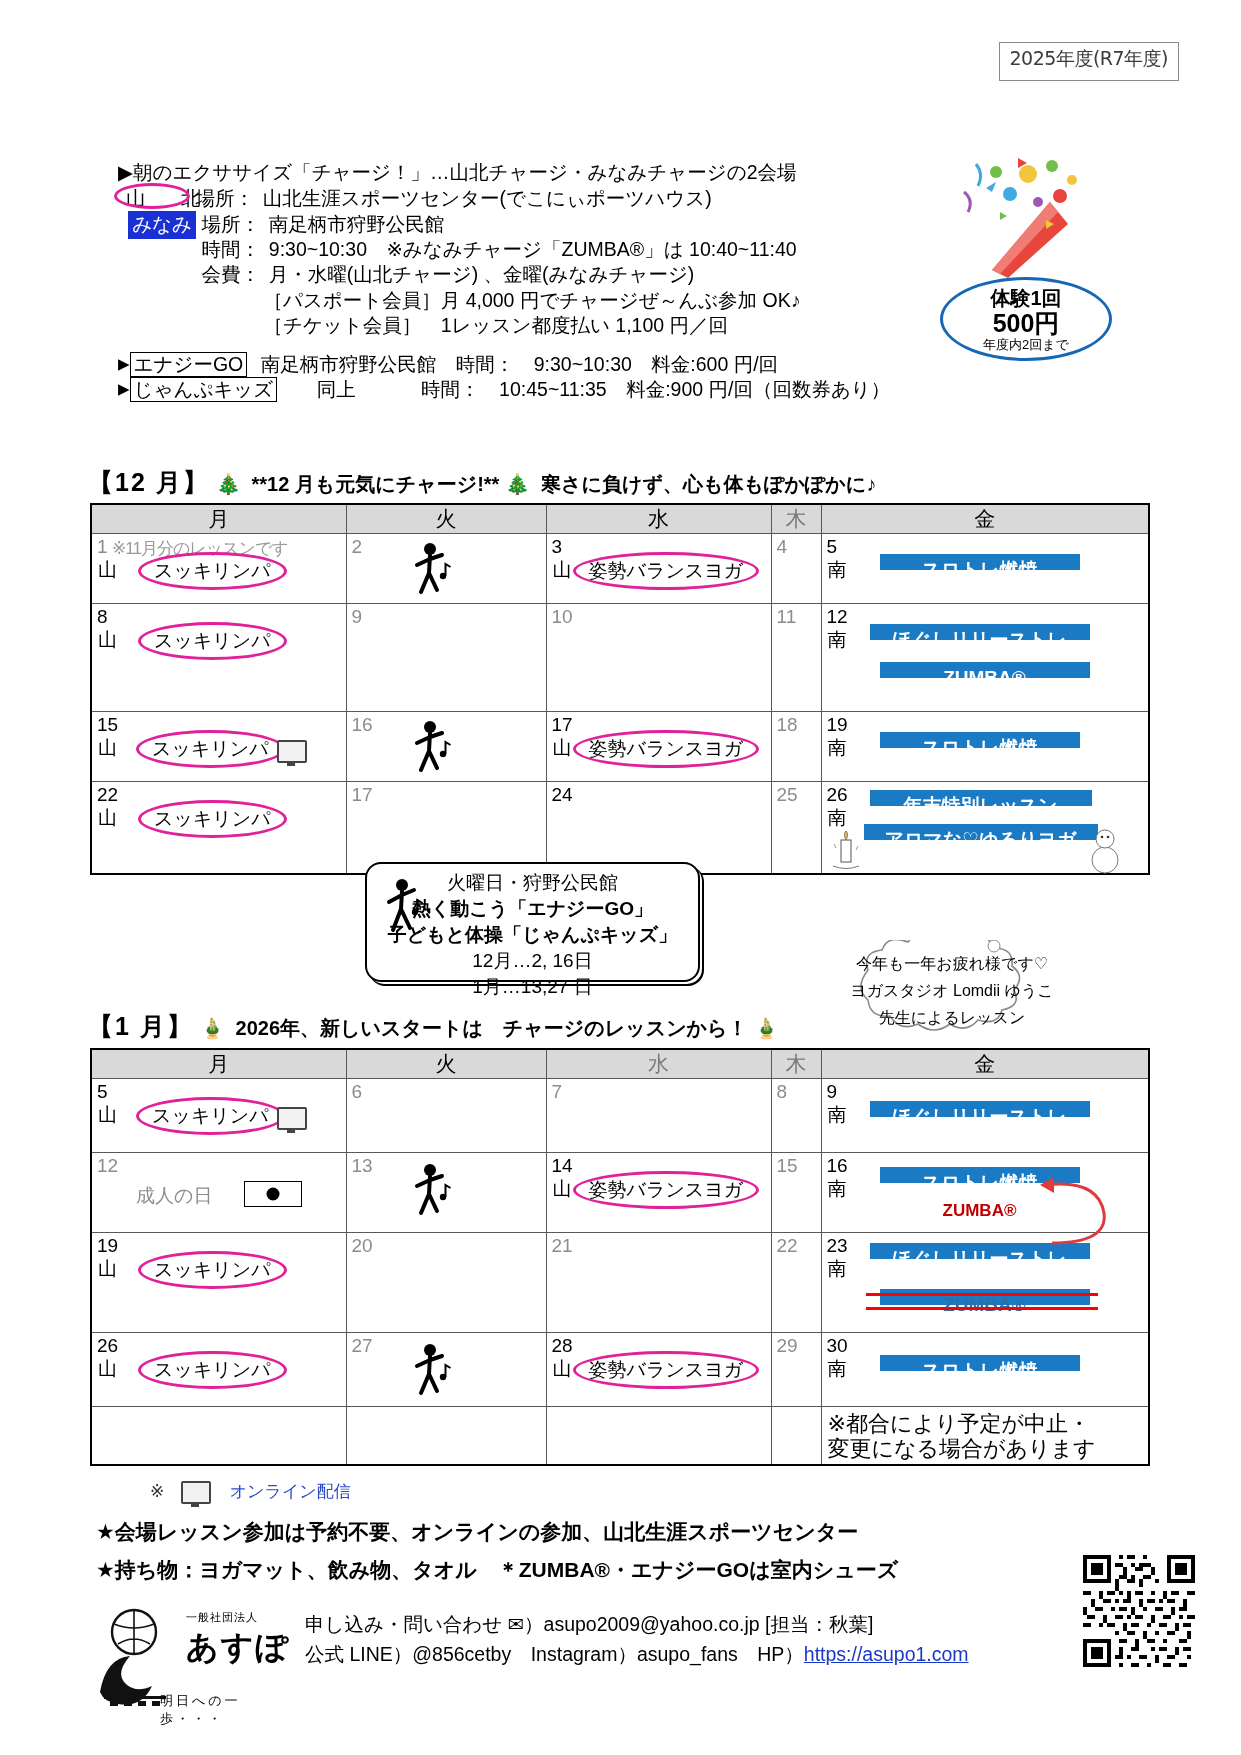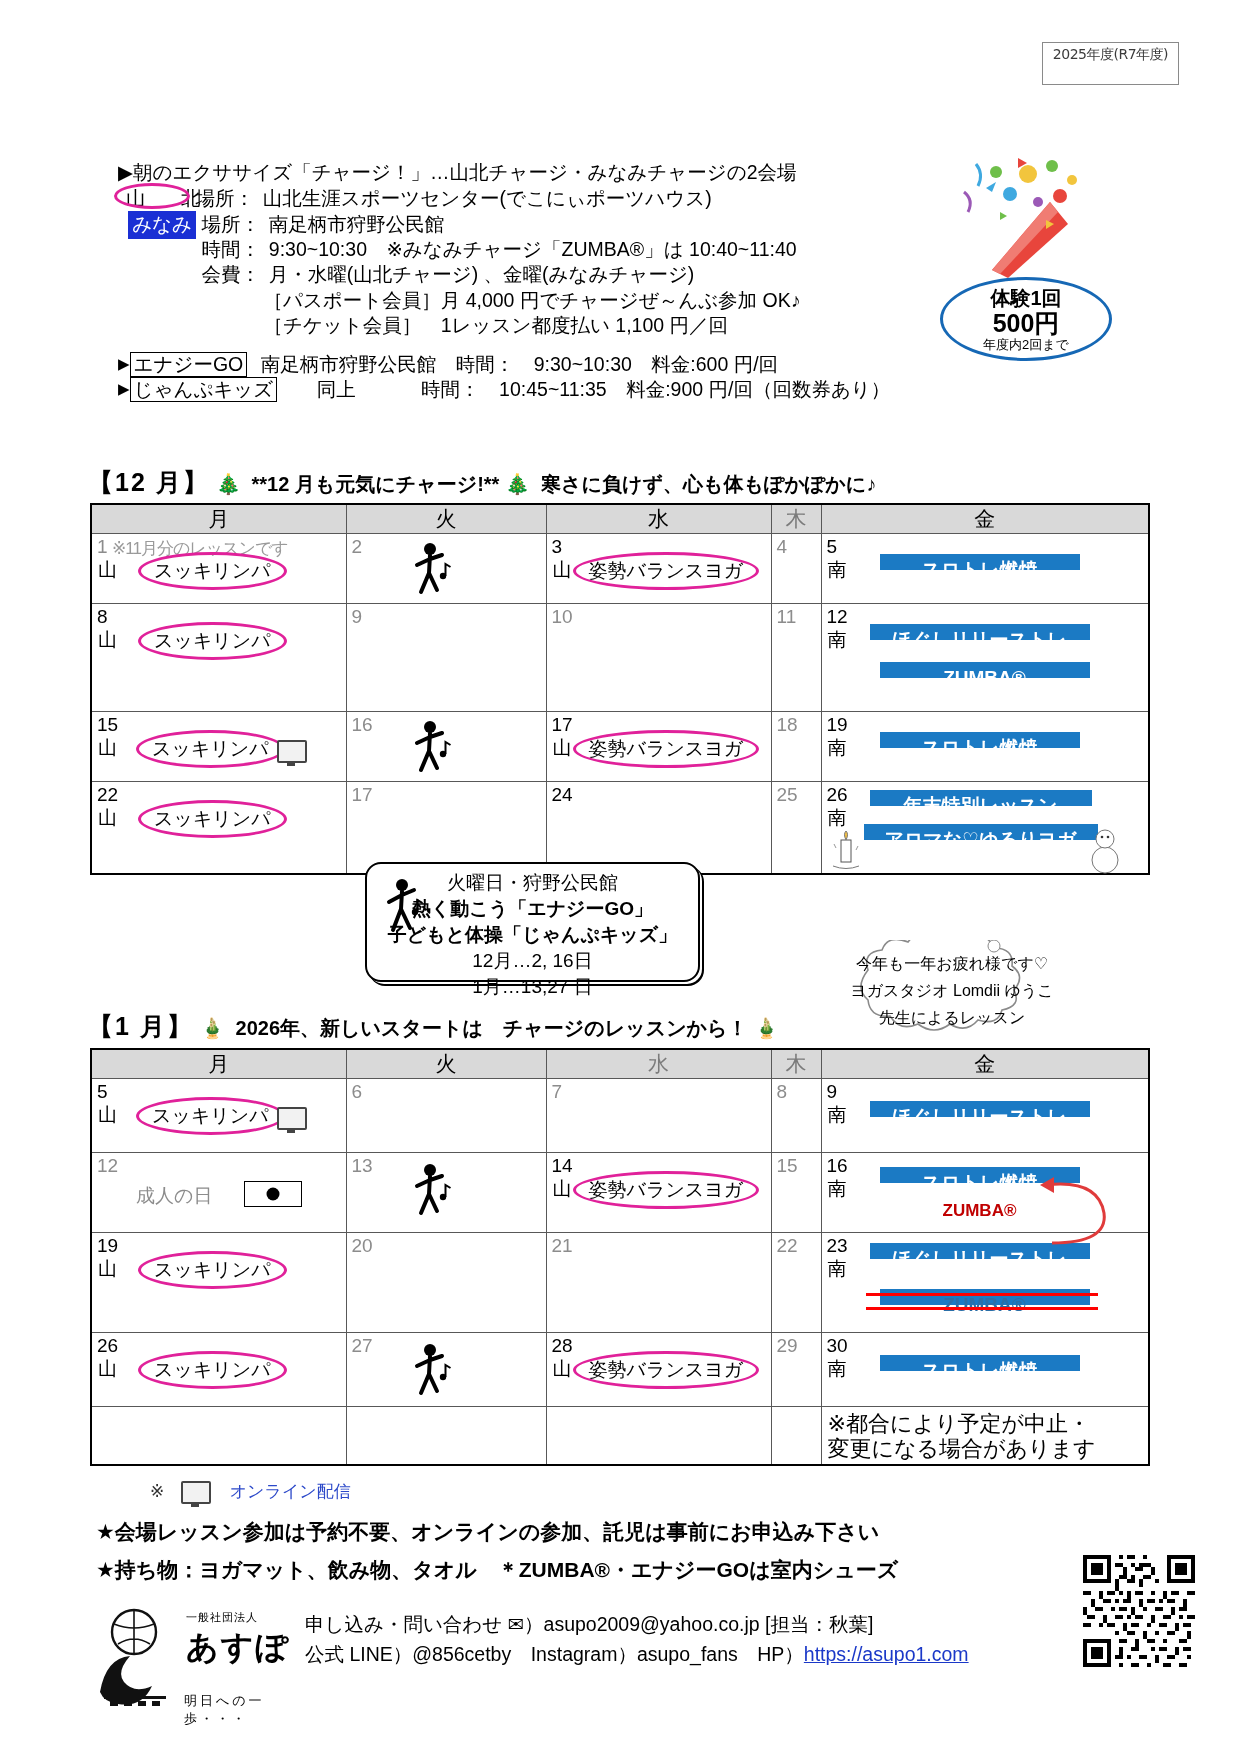--- a/index.html
+++ b/index.html
@@ -18,22 +18,22 @@
     overflow: hidden;
     background: #ffffff;
   }
 
   
   .year-badge {
     position: absolute;
     top: 42px;
     right: 62px;
     border: 1px solid #8a8a8a;
-    padding: 3px 10px 20px;
-    font-size: 14px;
+    padding: 3px 10px 8px;
+    font-size: 19px;
     letter-spacing: -0.5px;
     color: #3b3b3b;
     font-family: "DejaVu Sans", sans-serif;
     white-space: nowrap;
   }
 
   
   .title-box {
     position: absolute;
     left: 146px;
@@ -326,21 +326,21 @@
   .foot-contact a { color: #1a38c8; }
   .logo {
     position: absolute;
     left: 90px;
     top: 1600px;
     width: 210px;
     height: 120px;
   }
   .logo .lg-name { font-size: 32px; font-weight: bold; letter-spacing: 2px; }
   .logo .lg-sub  { font-size: 11px; letter-spacing: 1px; }
-  .logo .lg-tag  { font-size: 13px; letter-spacing: 3px; margin-left: 24px; }
+  .logo .lg-tag  { font-size: 13px; letter-spacing: 3px; }
 
   
   .qr { position: absolute; left: 1083px; top: 1555px; }
 
   .stick { position: absolute; }
 </style>
 </head>
 <body>
 
 <div id="page">
@@ -743,21 +743,21 @@
     <path d="M6 10 q52 -6 58 28 q4 30 -52 30" stroke="#e03b3b" stroke-width="3" fill="none"></path>
     <polygon points="14,2 0,10 14,18" fill="#e03b3b"></polygon>
   </svg>
 
   <div class="legend">
     <span class="star">※</span>
     <span class="monitor"></span>
     <span style="margin-left:14px">オンライン配信</span>
   </div>
 
-  <div class="foot-line" style="left:96px; top:1518px;">★会場レッスン参加は予約不要、オンラインの参加、託児は事前にお申込み下さい</div>
+  <div class="foot-line" style="left:96px; top:1518px;">★会場レッスン参加は予約不要、オンラインの参加、山北生涯スポーツセンター</div>
   <div class="foot-line" style="left:96px; top:1556px;">★持ち物：ヨガマット、飲み物、タオル　＊ZUMBA®・エナジーGOは室内シューズ</div>
 
   <div class="foot-contact" style="top:1610px;">申し込み・問い合わせ ✉）asupo2009@yahoo.co.jp [担当：秋葉]</div>
   <div class="foot-contact" style="top:1640px;">
     <span>公式 LINE）@856cetby　Instagram）asupo_fans　HP）</span><a href="#">https://asupo1.com</a>
   </div>
 
   <div class="logo">
     <svg width="96" height="100" viewBox="0 0 96 100" style="position:absolute;left:0;top:6px">
       <circle cx="44" cy="26" r="22" fill="none" stroke="#111" stroke-width="2.4"></circle>

